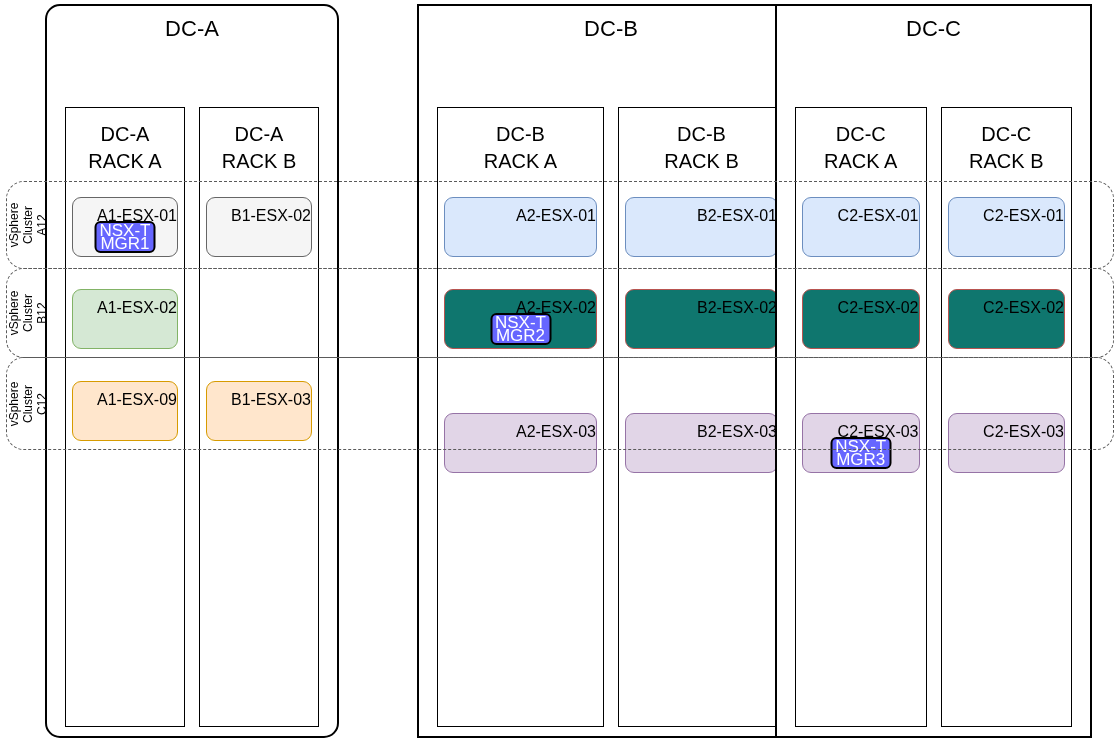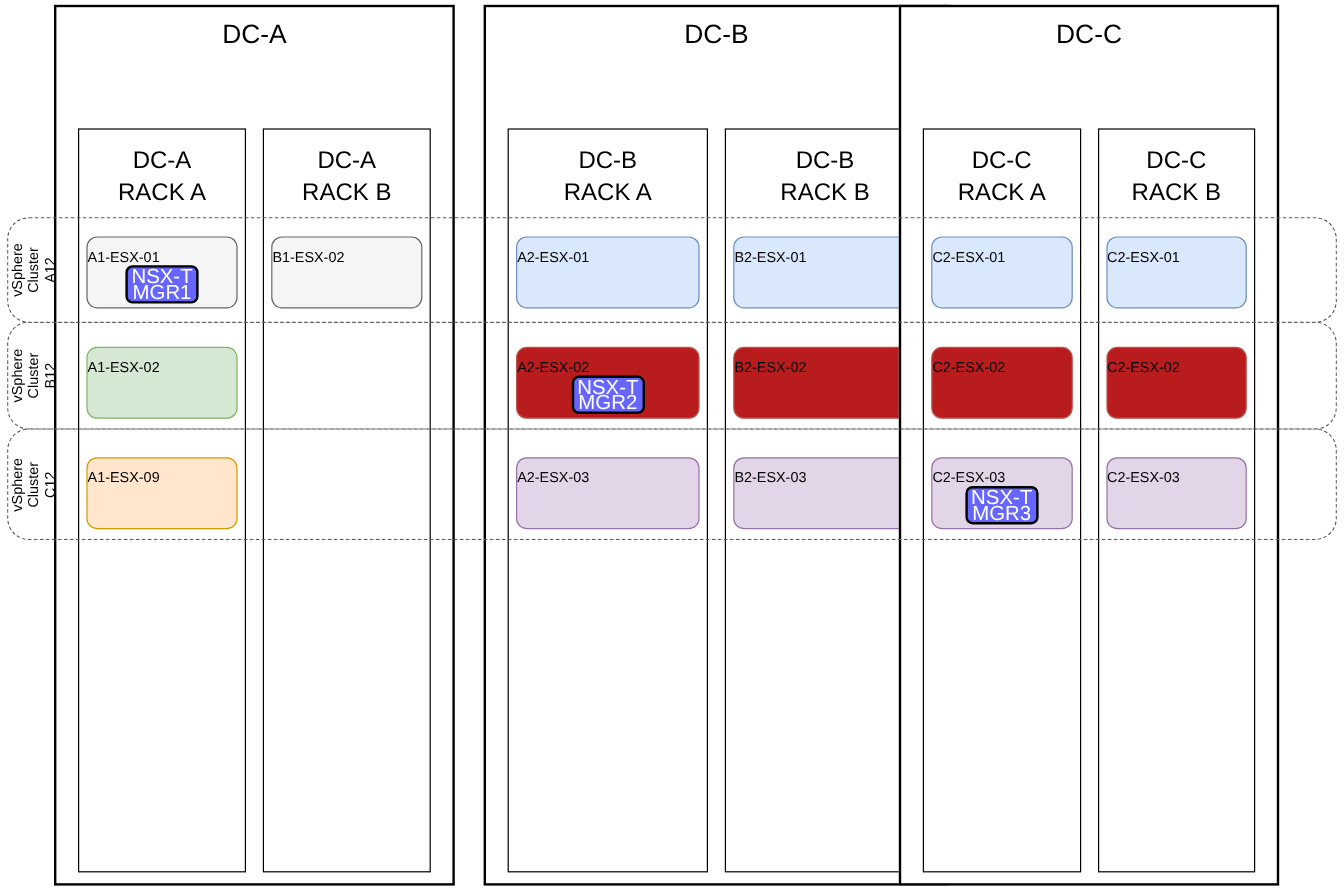--- a/index.html
+++ b/index.html
@@ -5,23 +5,23 @@
   html,body{margin:0;padding:0;background:#ffffff;}
   .canvas{
     position:relative;width:1120px;height:742px;background:#ffffff;
     font-family:"Liberation Sans",sans-serif;color:#000;overflow:hidden;
   }
   
   .dc{
     position:absolute;top:4px;height:734px;border:2px solid #000;
     background:#fff;box-sizing:border-box;
   }
-  .dc--a{left:45px;width:334px;}
-  .dc--b{left:403px;width:388px;}
-  .dc--c{left:749px;width:317px;}
+  .dc--a{left:45px;width:294px;border-radius:15px;}
+  .dc--b{left:417px;width:388px;}
+  .dc--c{left:775px;width:317px;}
   .dc-title{text-align:center;font-size:22px;padding-top:10px;}
   .racks{
     position:absolute;left:18px;right:18px;top:101px;height:620px;
     display:flex;gap:14px;
   }
   .rack{
     flex:1;border:1.5px solid #000;position:relative;
     box-sizing:border-box;background:#fff;
   }
   .rack-title{text-align:center;font-size:20px;line-height:27px;padding-top:13px;}
@@ -30,23 +30,23 @@
     position:absolute;left:6px;right:6px;height:60px;border-radius:9px;
     box-sizing:border-box;
   }
   .row-1{top:89px;}
   .row-2{top:181px;}
   .row-3{top:273px;}
   .host--gray  {background:#F5F5F5;border:1px solid #666666;}
   .host--green {background:#D5E8D4;border:1px solid #82B366;}
   .host--orange{background:#FFE6CC;border:1px solid #D79B00;}
   .host--blue  {background:#DAE8FC;border:1px solid #6C8EBF;}
-  .host--red   {background:#b91c1c;border:1px solid #B85450;}
-  .host--purple{background:#E1D5E7;border:1px solid #9673A6;}
-  .host-label{text-align:left;font-size:12px;padding-top:9px;}
+  .host--red   {background:#0f766e;border:1px solid #B85450;}
+  .host--purple{background:#E1D5E7;border:1px solid #9673A6;margin-top:32px;}
+  .host-label{text-align:right;font-size:16px;padding-top:9px;}
   
   .badge{
     position:absolute;left:50%;bottom:3px;transform:translateX(-50%);
     background:#6666FF;color:#fff;border:2px solid #000;border-radius:6px;
     font-size:17px;line-height:13px;text-align:center;padding:1px 3px;
     white-space:nowrap;
   }
   
   .band{
     position:absolute;left:6px;width:1108px;border:1.5px dashed #5a5a5a;
@@ -89,20 +89,23 @@
         </div>
       </div>
       <div class="rack">
         <div class="rack-title">
           <div>DC-A</div>
           <div>RACK B</div>
         </div>
         <div class="host host--gray row-1">
           <div class="host-label">B1-ESX-02</div>
         </div>
+        <div class="host host--orange row-3">
+          <div class="host-label">B1-ESX-03</div>
+        </div>
       </div>
     </div>
   </div>
 
   <div class="dc dc--b">
     <div class="dc-title">DC-B</div>
     <div class="racks">
       <div class="rack">
         <div class="rack-title">
           <div>DC-B</div>

